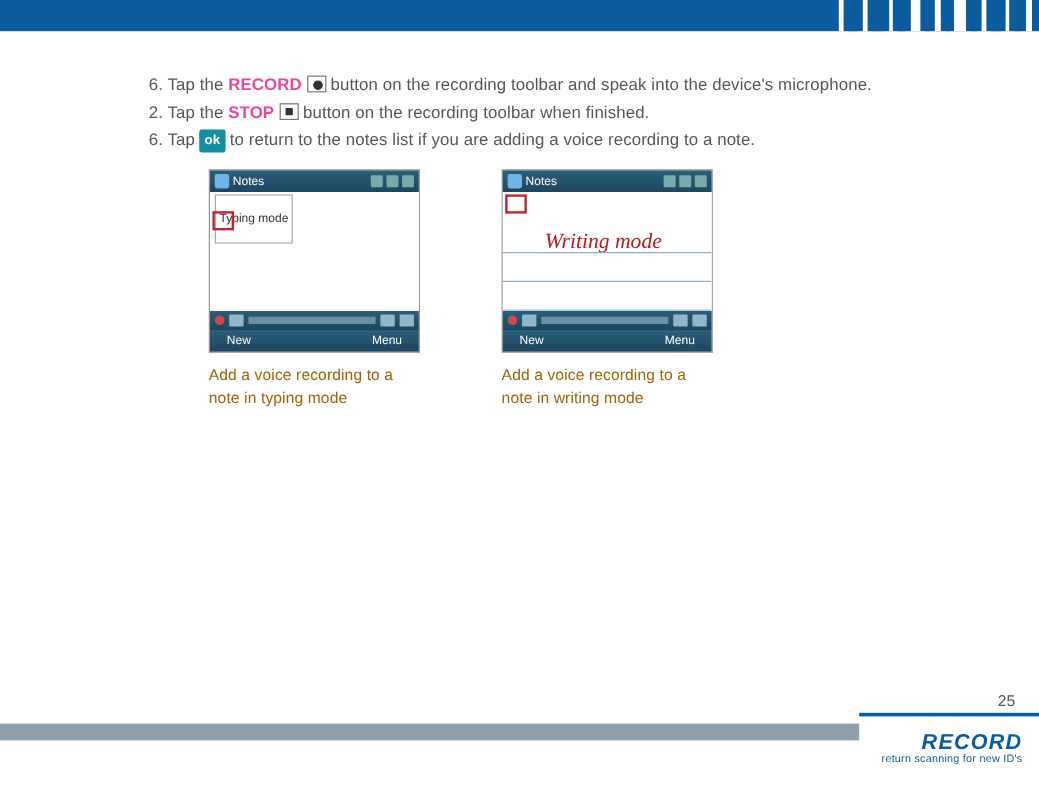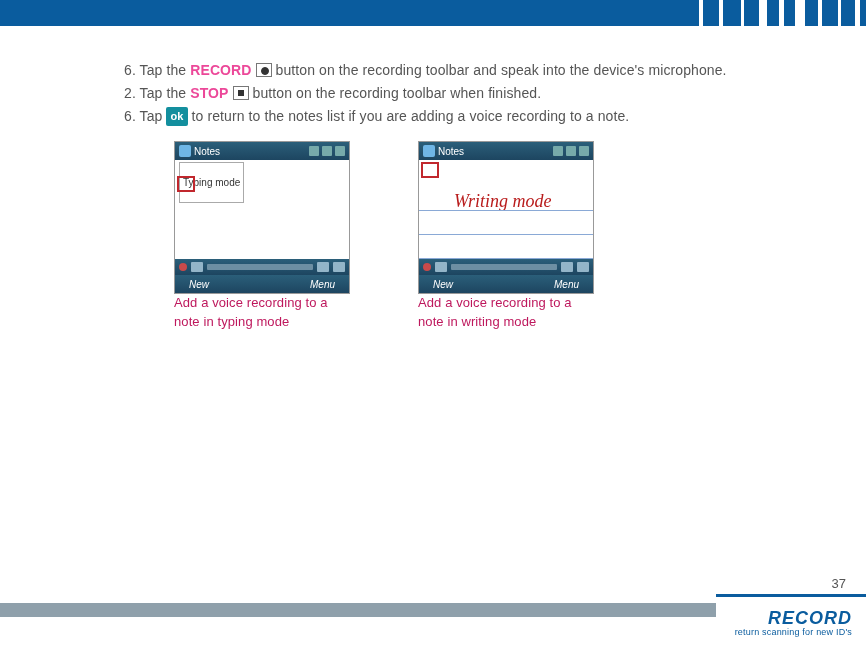--- a/index.html
+++ b/index.html
@@ -28,22 +28,22 @@
   .tb-g{width:10px;height:10px;background:#7aa;border-radius:1px;}
   .screen{flex:1;background:#fff;position:relative;overflow:hidden;}
   .typing-label{position:absolute;left:4px;top:2px;font-size:10px;color:#333;background:#fff;border:1px solid #aaa;padding:12px 3px;}
   .highlight-box{position:absolute;left:2px;top:16px;width:18px;height:16px;border:2px solid #c1272d;}
   .highlight-box.w{top:2px;}
   .rule{position:absolute;left:0;right:0;height:1px;background:#8aa9d6;}
   .writing-text{position:absolute;left:10px;top:28px;font-family:"Comic Sans MS",cursive;font-size:18px;color:#b91c1c;font-style:italic;margin-left:25px;}
   .toolbar{height:16px;background:linear-gradient(#2b5f7a,#1d4560);display:flex;align-items:center;padding:0 4px;gap:4px;}
   .tbtn{width:12px;height:10px;background:#93b5c8;border-radius:1px;}
   .tbtn.rec{background:#c94a4a;border-radius:50%;width:8px;height:8px;}
-  .bottombar{height:18px;background:linear-gradient(#2b5f7a,#1d4560);display:flex;align-items:center;justify-content:space-between;padding:0 14px;color:#fff;font-size:10px;font-style:italic;}
-  .caption{font-size:13px;color:#be185d;line-height:1.45;letter-spacing:.1px;width:176px;}
+  .bottombar{height:18px;background:linear-gradient(#2b5f7a,#1d4560);display:flex;align-items:center;justify-content:space-between;padding:0 14px;color:#fff;font-size:10px;}
+  .caption{margin-top:10px;font-size:13px;color:#a16207;line-height:1.45;letter-spacing:.1px;width:176px;}
   
   .page-num{position:absolute;right:20px;bottom:64px;font-size:13px;color:#555;}
   .foot-line{position:absolute;left:0;bottom:38px;height:14px;background:#8fa0ab;width:716px;}
   .foot-line2{position:absolute;right:0;bottom:58px;width:150px;height:3px;background:#0a5c9e;}
   .logo{position:absolute;right:14px;bottom:18px;text-align:right;}
   .logo .brand{font-family:Arial;font-weight:900;font-style:italic;letter-spacing:1px;font-size:18px;color:#0a5c9e;}
   .logo .tag{font-size:9px;color:#0a5c9e;letter-spacing:.2px;margin-top:-2px;}
 </style>
 </head>
 <body>
@@ -145,19 +145,19 @@
         <div class="bottombar">
           <span>New</span>
           <span>Menu</span>
         </div>
       </div>
       <div class="caption">Add a voice recording to a note in writing mode</div>
     </div>
   </div>
 </div>
 
-<div class="page-num">37</div>
+<div class="page-num">25</div>
 <div class="foot-line2"></div>
 <div class="foot-line"></div>
 <div class="logo">
   <div class="brand">RECORD</div>
   <div class="tag">return scanning for new ID's</div>
 </div>
 
 </body></html>

